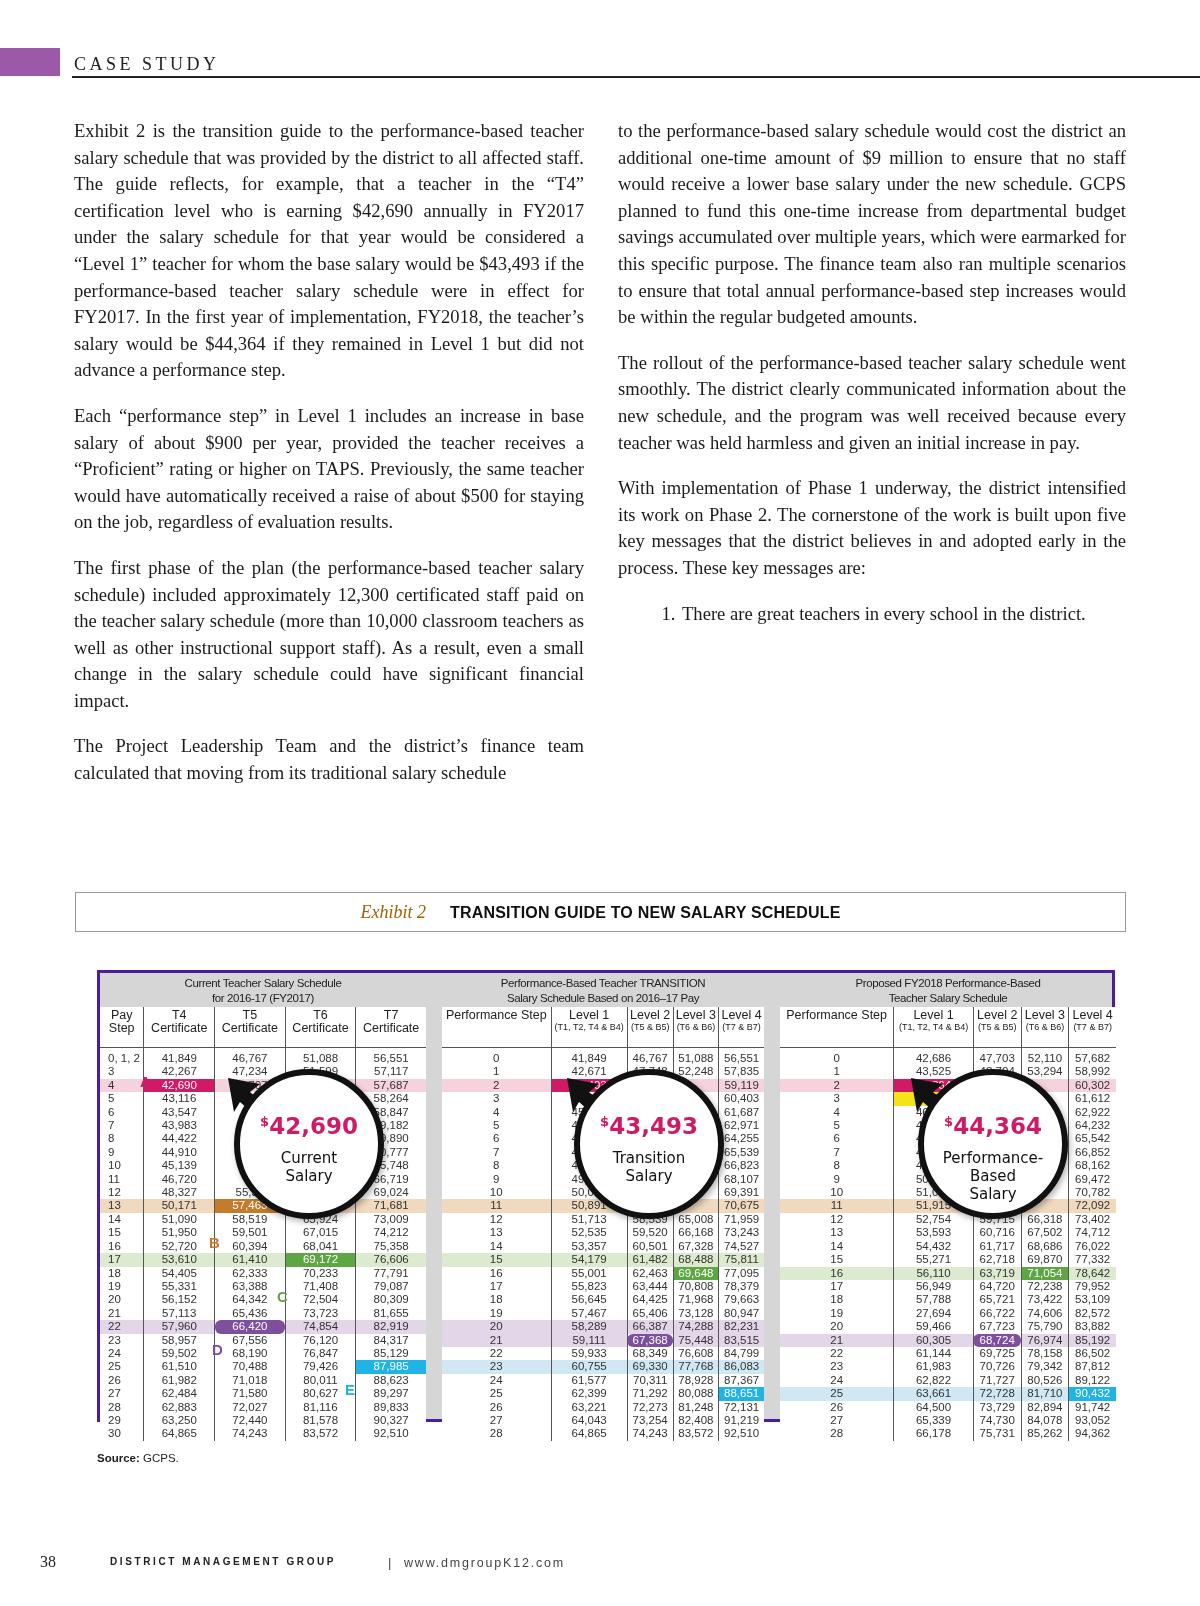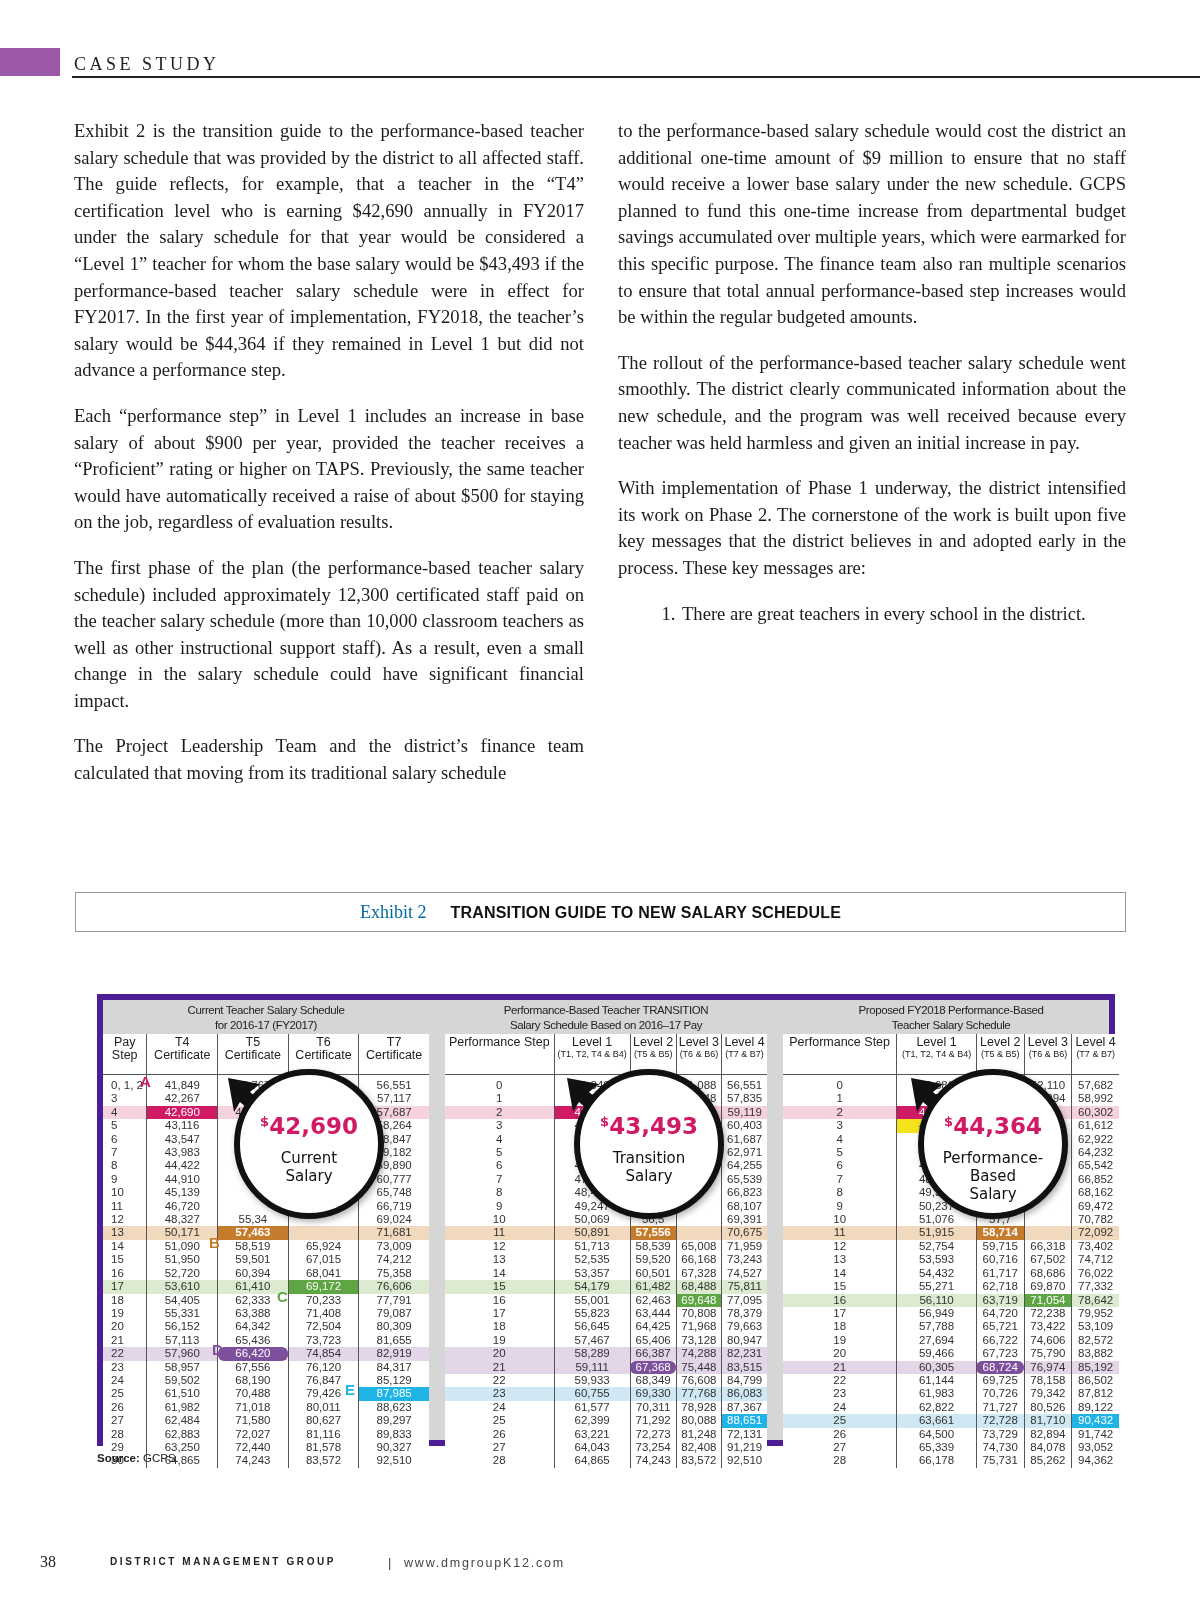--- a/index.html
+++ b/index.html
@@ -8,40 +8,40 @@
   .header{position:absolute;left:72px;top:48px;right:0;height:28px;border-bottom:2.5px solid #222;}
   .header span{position:absolute;left:2px;top:6px;font-size:18px;letter-spacing:3.5px;color:#222;font-family:"Liberation Serif",serif;}
   .col{position:absolute;top:118px;width:510px;font-size:18.6px;line-height:26.6px;color:#1c1c1c;}
   .col.left{left:74px;}
   .col.right{left:618px;width:508px;}
   .col p{margin:0 0 19px 0;text-align:justify;}
   .col h2{margin:6px 0 10px 0;color:#1f4f8a;font-size:23px;line-height:27px;font-weight:bold;}
   .col ol{margin:6px 0 0 36px;padding-left:26px;}
   .col ol li{padding-left:2px;}
   .exhibit-box{position:absolute;left:75px;top:892px;width:1051px;height:40px;border:1px solid #999;box-sizing:border-box;text-align:center;line-height:38px;}
-  .exhibit-box .ex-label{color:#0369a1;font-size:18px;font-family:"Liberation Serif",serif;margin-right:20px;}
+  .exhibit-box .ex-label{font-style:italic;color:#a16207;font-size:18px;font-family:"Liberation Serif",serif;margin-right:20px;}
   .exhibit-box .ex-title{font-family:"Liberation Sans",sans-serif;font-size:16px;font-weight:bold;color:#111;letter-spacing:0.2px;}
-  .tables{position:absolute;left:97px;top:994px;width:1018px;height:452px;background:#d6d6d6;border:6px solid #4c1d95;box-sizing:border-box;font-family:"Liberation Sans",sans-serif;}
+  .tables{position:absolute;left:97px;top:970px;width:1018px;height:452px;background:#d6d6d6;border:3px solid #4c1d95;box-sizing:border-box;font-family:"Liberation Sans",sans-serif;}
   .panel{position:absolute;top:0;height:450px;}
   .panel .ptitle{height:34px;text-align:center;font-size:11.5px;line-height:15px;padding-top:3px;box-sizing:border-box;color:#222;letter-spacing:-0.4px;}
   table{border-collapse:collapse;background:#fff;width:100%;}
   th{font-weight:normal;font-size:12.5px;line-height:13px;padding:2px 1px;border-left:1px solid #555;border-bottom:1px solid #555;vertical-align:top;height:36px;color:#222;}
   th:first-child{border-left:none;}
   th small{display:block;font-size:9px;line-height:10px;}
   td{font-size:11.5px;line-height:13.4px;text-align:center;border-left:1px solid #555;padding:0;color:#333;}
   td:first-child{border-left:none;}
   tbody tr:first-child td{padding-top:4px;}
   td.step-left{text-align:left;padding-left:8px;}
   .row-pink td{background:#f6d3dc;}
   .row-tan td{background:#f1d9bd;}
   .row-green td{background:#dcebcf;}
   .row-lav td{background:#e3d6e9;}
   .row-blue td{background:#cfe8f3;}
   td.hl-pink{background:#d11a66 !important;color:#fff;}
-  td.hl-tan{background:#c57b2c !important;color:#fff;font-weight:bold;}
+  td.hl-tan{background:#c57b2c !important;color:#fff;}
   td.hl-green{background:#5ea544 !important;color:#fff;}
   td.hl-lav{background:#7d4f9c !important;color:#fff;border-radius:6px;}
   td.hl-blue{background:#1fb3e6 !important;color:#fff;}
   td.hl-yellow{background:#f4e21a !important;color:#333;}
   .marker{position:absolute;font-weight:bold;font-size:15px;font-family:"Liberation Sans",sans-serif;}
   .callout{position:absolute;width:150px;height:150px;border-radius:50%;background:#fff;border:6px solid #111;box-sizing:border-box;text-align:center;font-family:"DejaVu Sans",sans-serif;box-shadow:2px 3px 6px rgba(0,0,0,0.3);}
   .callout .amt{color:#d11a66;font-size:23px;font-weight:bold;margin-top:28px;line-height:38px;}
   .callout .amt sup{font-size:13px;vertical-align:8px;}
   .callout .lbl{font-size:15px;line-height:18px;color:#111;margin-top:4px;}
   .arrow{position:absolute;}

